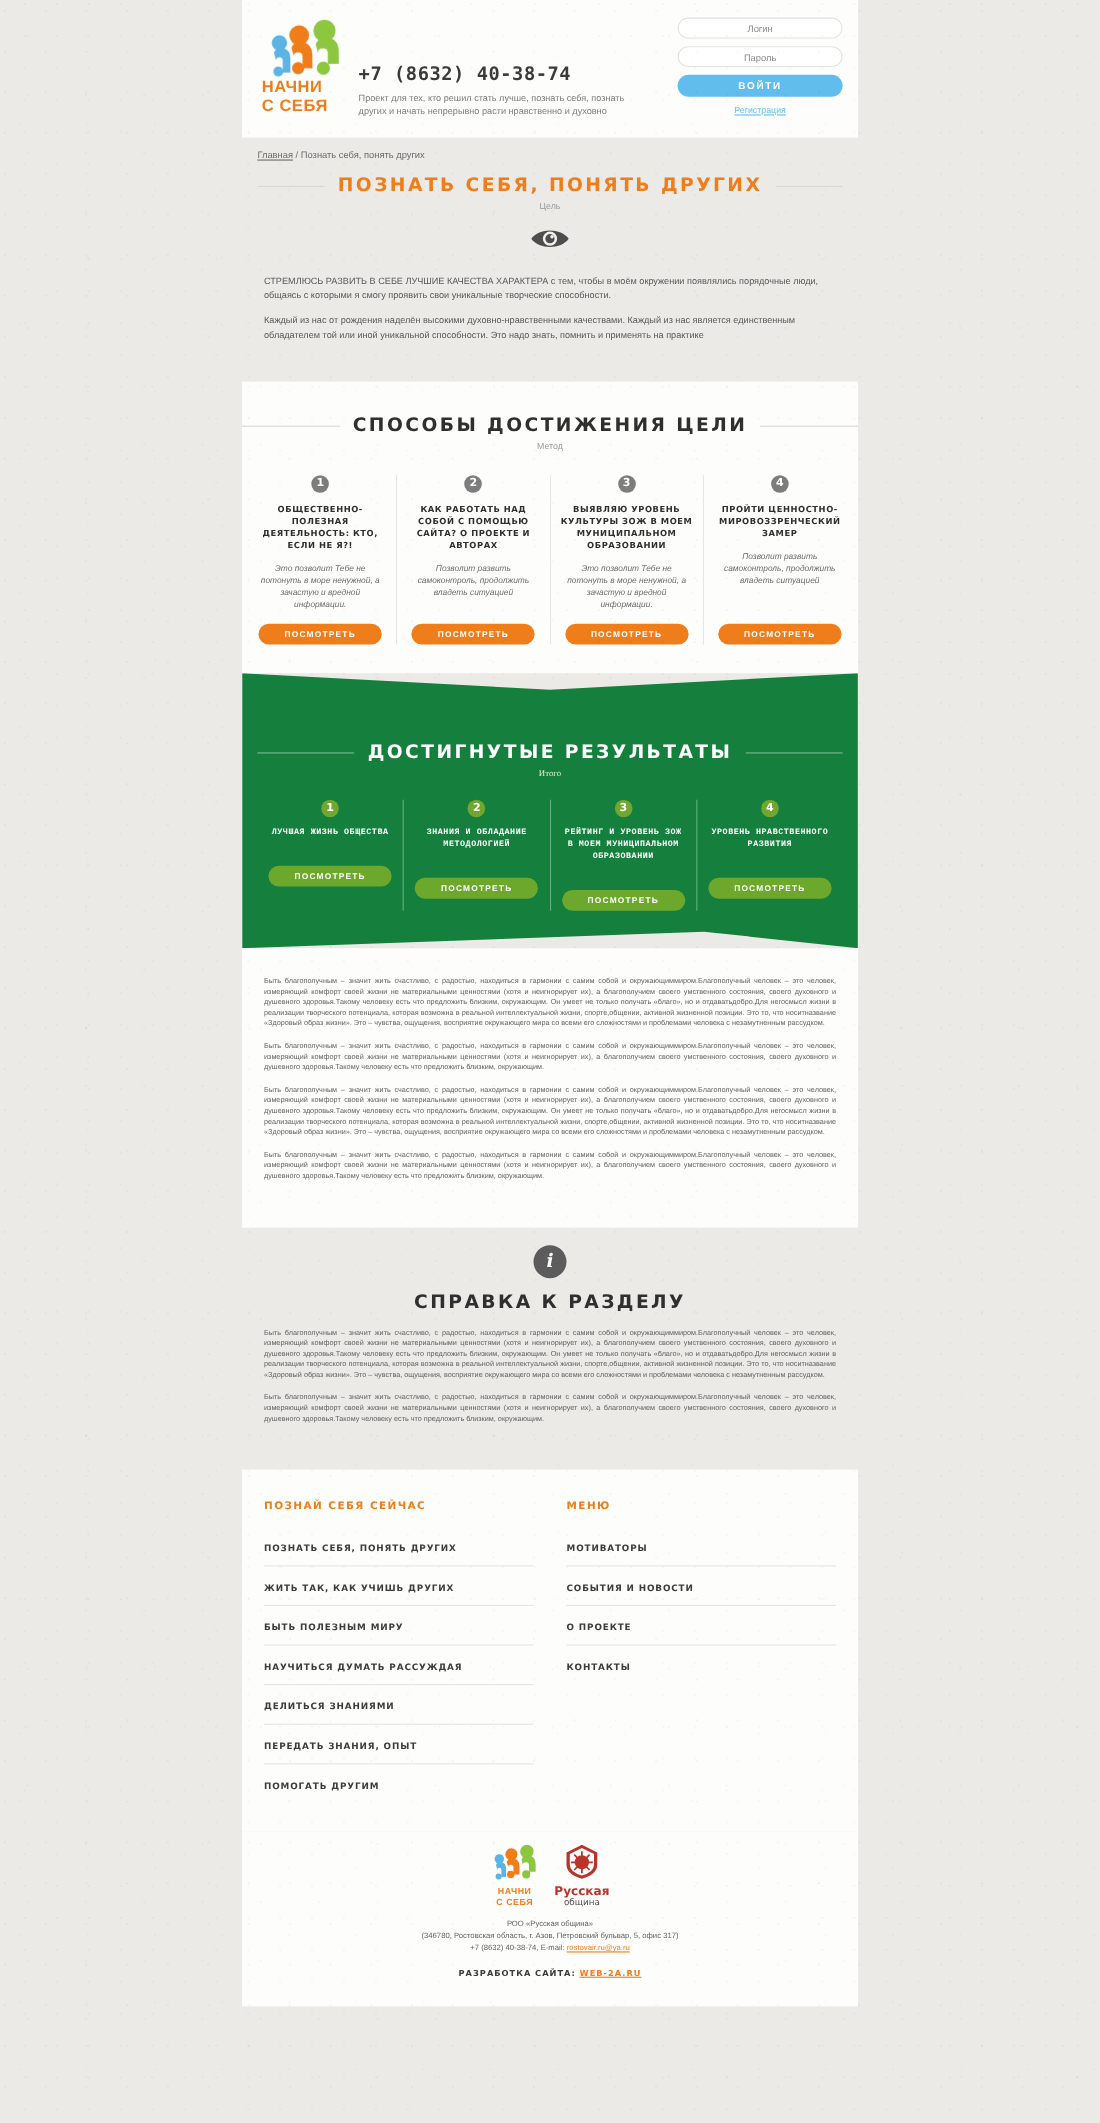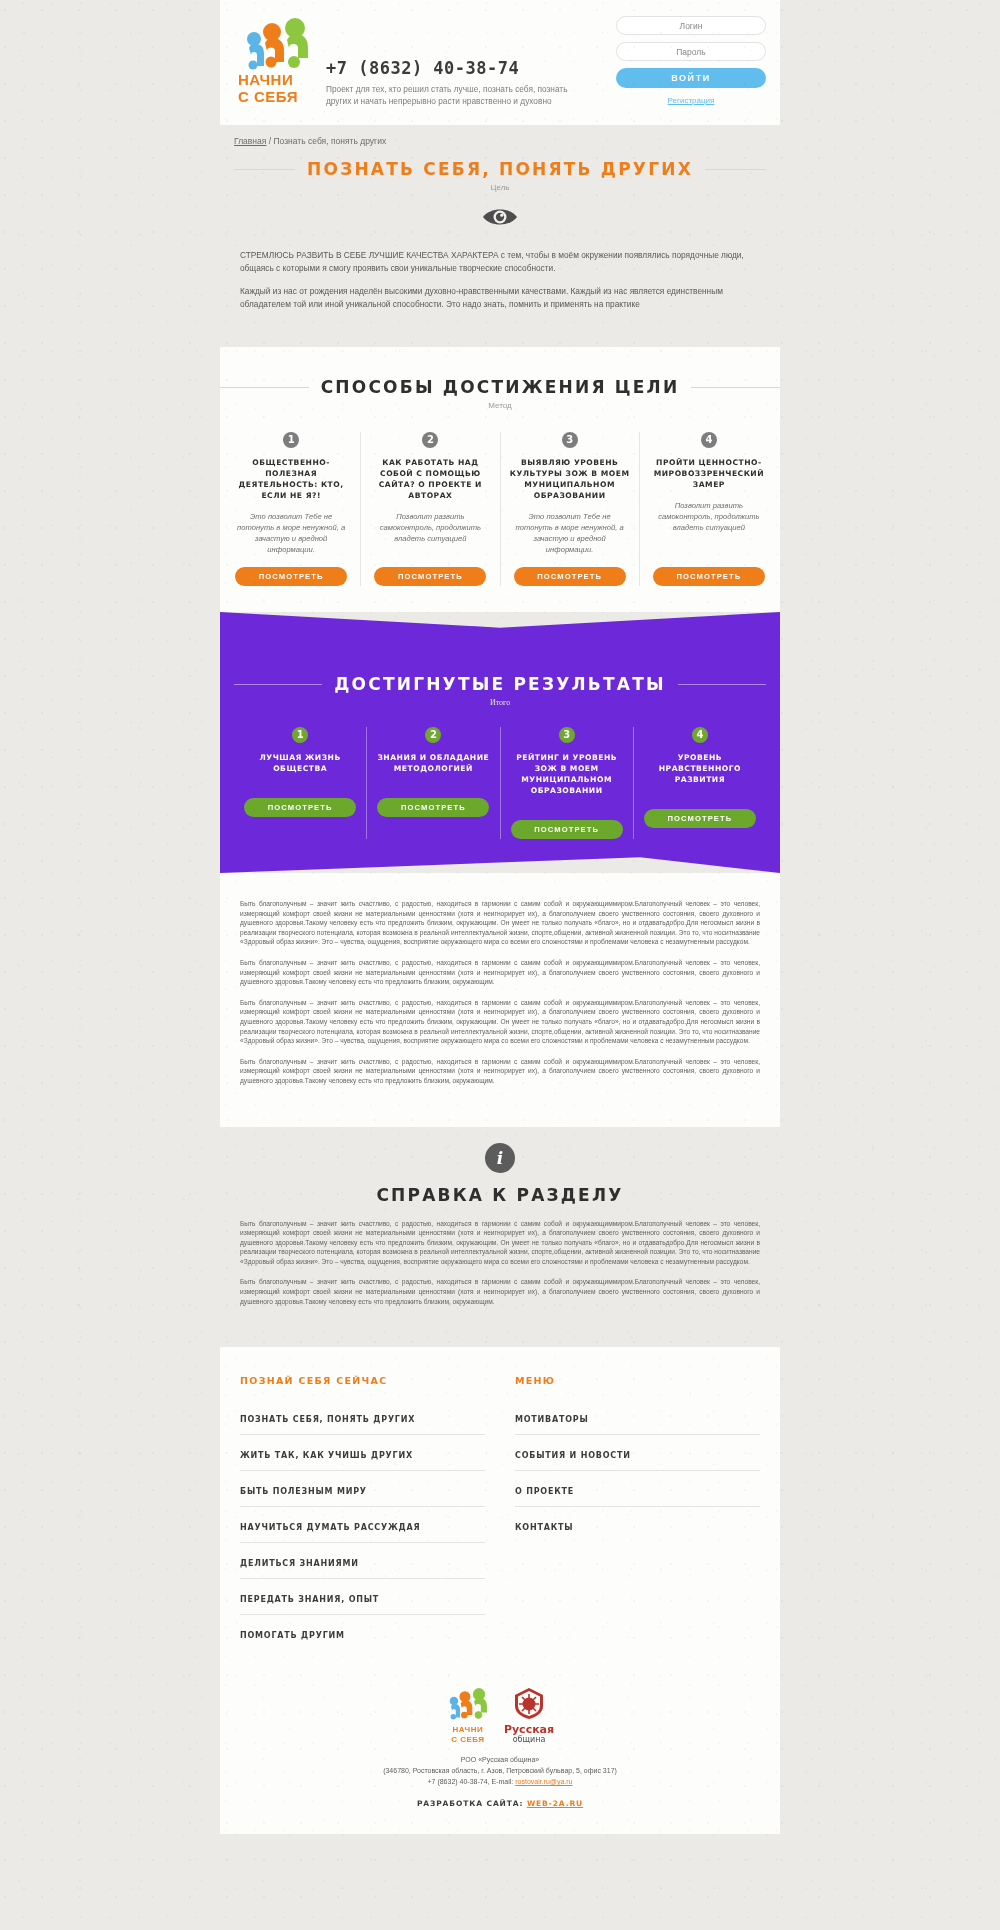--- a/index.html
+++ b/index.html
@@ -224,29 +224,29 @@
     font-weight: bold;
     letter-spacing: 1.1px;
     cursor: pointer;
     font-family: "Liberation Sans", sans-serif;
   }
 
   
   .green-sect {
     width: 560px;
     margin: 0 auto;
-    background: #6d28d9;
+    background: #15803d;
     position: relative;
     padding: 58px 14px 34px 14px;
     clip-path: polygon(0 0, 50% 6%, 100% 0, 100% 100%, 75% 94%, 0 100%);
   }
   .green-sect .card { border-right: 1px solid rgba(255,255,255,.35); }
   .green-sect .card:last-child { border-right: none; }
   .green-sect .num-badge { background: #71a72f; }
-  .green-sect .card h3 { color: #ffffff; }
+  .green-sect .card h3 { color: #ffffff; font-family: Liberation Mono, monospace; }
   .green-sect .title-row .rule { background: rgba(255,255,255,.45); }
   .btn-green {
     display: block;
     width: 100%;
     max-width: 112px;
     margin: 14px auto 0 auto;
     height: 19px;
     border: none;
     border-radius: 10px;
     background: #6ca82b;

